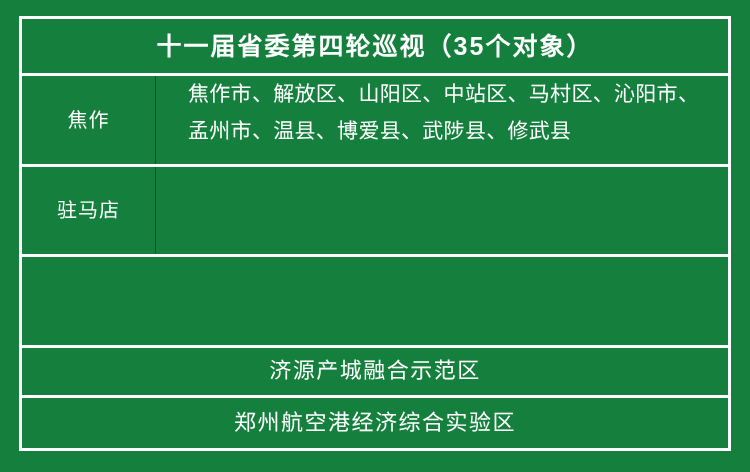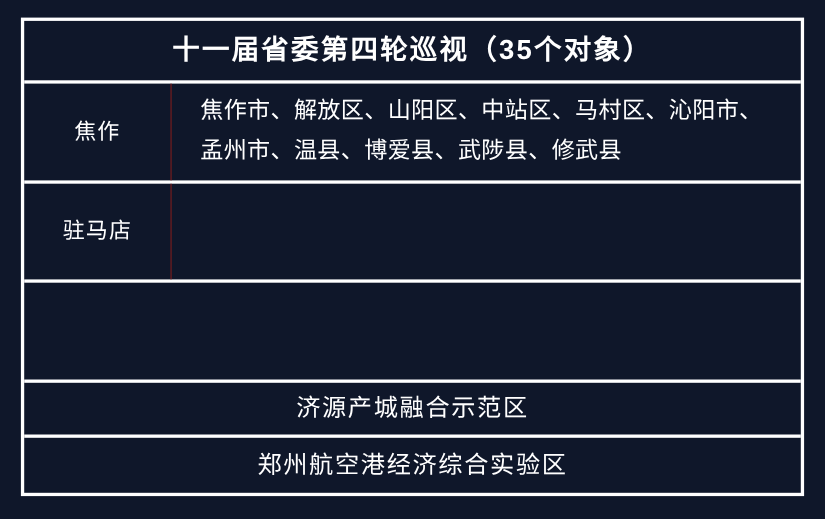--- a/index.html
+++ b/index.html
@@ -12,21 +12,21 @@
     height: 472px;
     overflow: hidden;
     background: #1867d8;
     font-family: "Liberation Sans", "DejaVu Sans", sans-serif;
   }
 
   .poster {
     position: relative;
     width: 750px;
     height: 472px;
-    background: #0f172a;
+    background: #15803d;
     box-sizing: border-box;
   }
 
   .table-frame {
     position: absolute;
     left: 19px;
     top: 16px;
     width: 712px;
     height: 435px;
     box-sizing: border-box;
@@ -78,23 +78,21 @@
     font-size: 20px;
     font-weight: normal;
     letter-spacing: 1px;
     line-height: 1.2;
     white-space: nowrap;
   }
   .region-content-cell {
     flex: 1 1 auto;
     box-sizing: border-box;
     display: flex;
-    align-items: center;
-    padding: 0 14px 0 2px;
-    margin-left: 24px;
+    padding: 0 14px 0 32px;
   }
   .region-content {
     color: #ffffff;
     font-size: 21px;
     font-weight: normal;
     line-height: 1.75;
     letter-spacing: 0.3px;
     word-break: break-all;
   }
 

